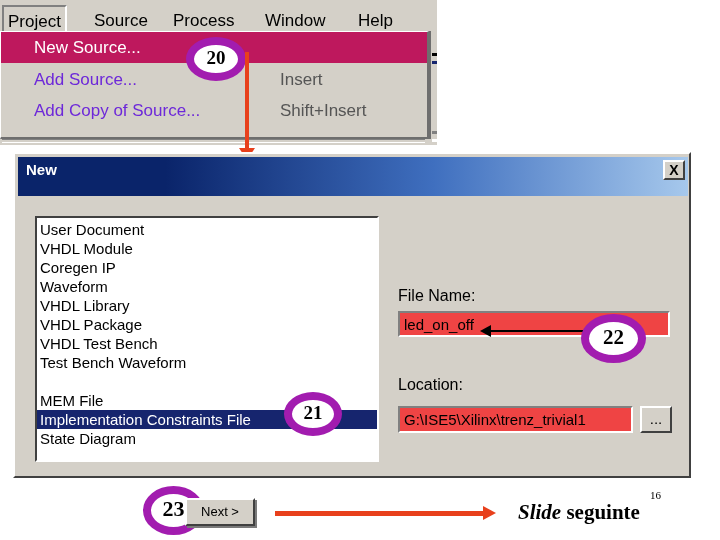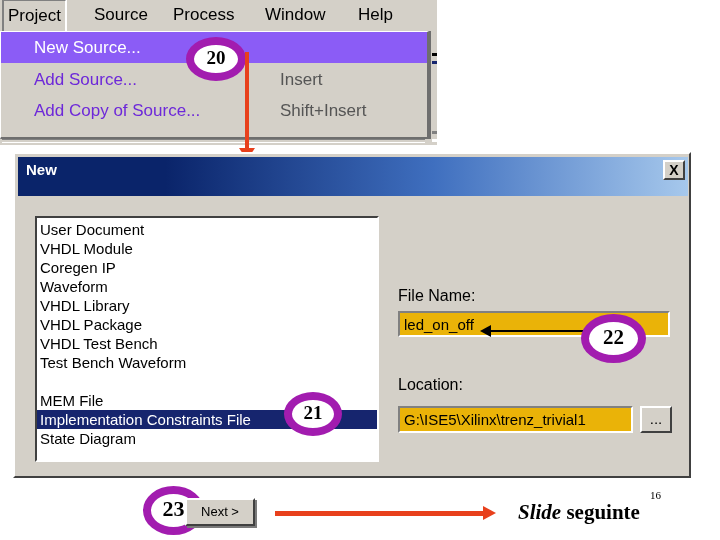--- a/index.html
+++ b/index.html
@@ -5,21 +5,21 @@
   html,body{margin:0;padding:0;}
   body{
     width:720px;height:540px;background:#ffffff;
     font-family:"Liberation Sans",sans-serif;
     position:relative;overflow:hidden;
   }
   .abs{position:absolute;}
 
   
   #menu-window{left:0;top:0;width:437px;height:145px;background:#d4d0c8;}
-  #menubar{left:0;top:0;width:437px;height:31px;background:#d4d0c8;}
+  #menubar{left:0;top:6px;width:437px;height:31px;background:#d4d0c8;}
   .menu-top{
     position:absolute;top:1px;height:28px;line-height:28px;
     font-size:17px;color:#000;white-space:nowrap;padding:0 6px;
     font-family:"Liberation Sans",sans-serif;
   }
   .menu-top.pressed{
     background:#d4d0c8;
     border-left:2px solid #808080;
     border-top:2px solid #808080;
     border-right:2px solid #ffffff;
@@ -27,21 +27,21 @@
     top:-1px;height:30px;line-height:30px;padding:0 4px;
   }
 
   #menu-dropdown{
     left:0;top:31px;width:429px;height:108px;background:#d4d0c8;
     border-top:1px solid #ffffff;border-left:1px solid #ffffff;
     border-right:2px solid #6e6e6e;border-bottom:2px solid #6e6e6e;
     box-sizing:border-box;
   }
   .mrow{position:absolute;left:0;width:100%;height:31px;}
-  .mrow.sel{background:#8b5cf6;}
+  .mrow.sel{background:#be185d;}
   .mlabel{position:absolute;left:33px;top:0;height:31px;line-height:31px;
           font-size:17px;color:#6d28d9;white-space:nowrap;}
   .mrow.sel .mlabel{color:#ffffff;}
   .mshort{position:absolute;left:279px;top:0;height:31px;line-height:31px;
           font-size:17px;color:#555;white-space:nowrap;}
   #menu-sep{left:2px;top:139px;width:423px;height:2px;
             border-top:1px solid #808080;border-bottom:1px solid #ffffff;}
 
   
   #app-sliver{left:429px;top:31px;width:8px;height:108px;background:#d4d0c8;
@@ -96,21 +96,21 @@
     padding-left:3px;box-sizing:border-box;
     font-size:15px;color:#000;white-space:nowrap;
     font-family:"Liberation Sans",sans-serif;
   }
   .litem.sel{background:#16256e;color:#ffffff;}
 
   
   .flabel{position:absolute;font-size:16px;color:#000;white-space:nowrap;
           font-family:"Liberation Sans",sans-serif;}
   .field{
-    position:absolute;background:#eab308;box-sizing:border-box;
+    position:absolute;background:#ef4444;box-sizing:border-box;
     border-top:2px solid #808080;border-left:2px solid #808080;
     border-right:2px solid #ffffff;border-bottom:2px solid #ffffff;
     overflow:hidden;
   }
   .fval{position:absolute;left:4px;top:0;height:100%;line-height:24px;
         font-size:15px;color:#000;white-space:nowrap;
         font-family:"Liberation Sans",sans-serif;}
   #browse-btn{
     position:absolute;background:#d4d0c8;box-sizing:border-box;
     border-top:2px solid #ffffff;border-left:2px solid #ffffff;

